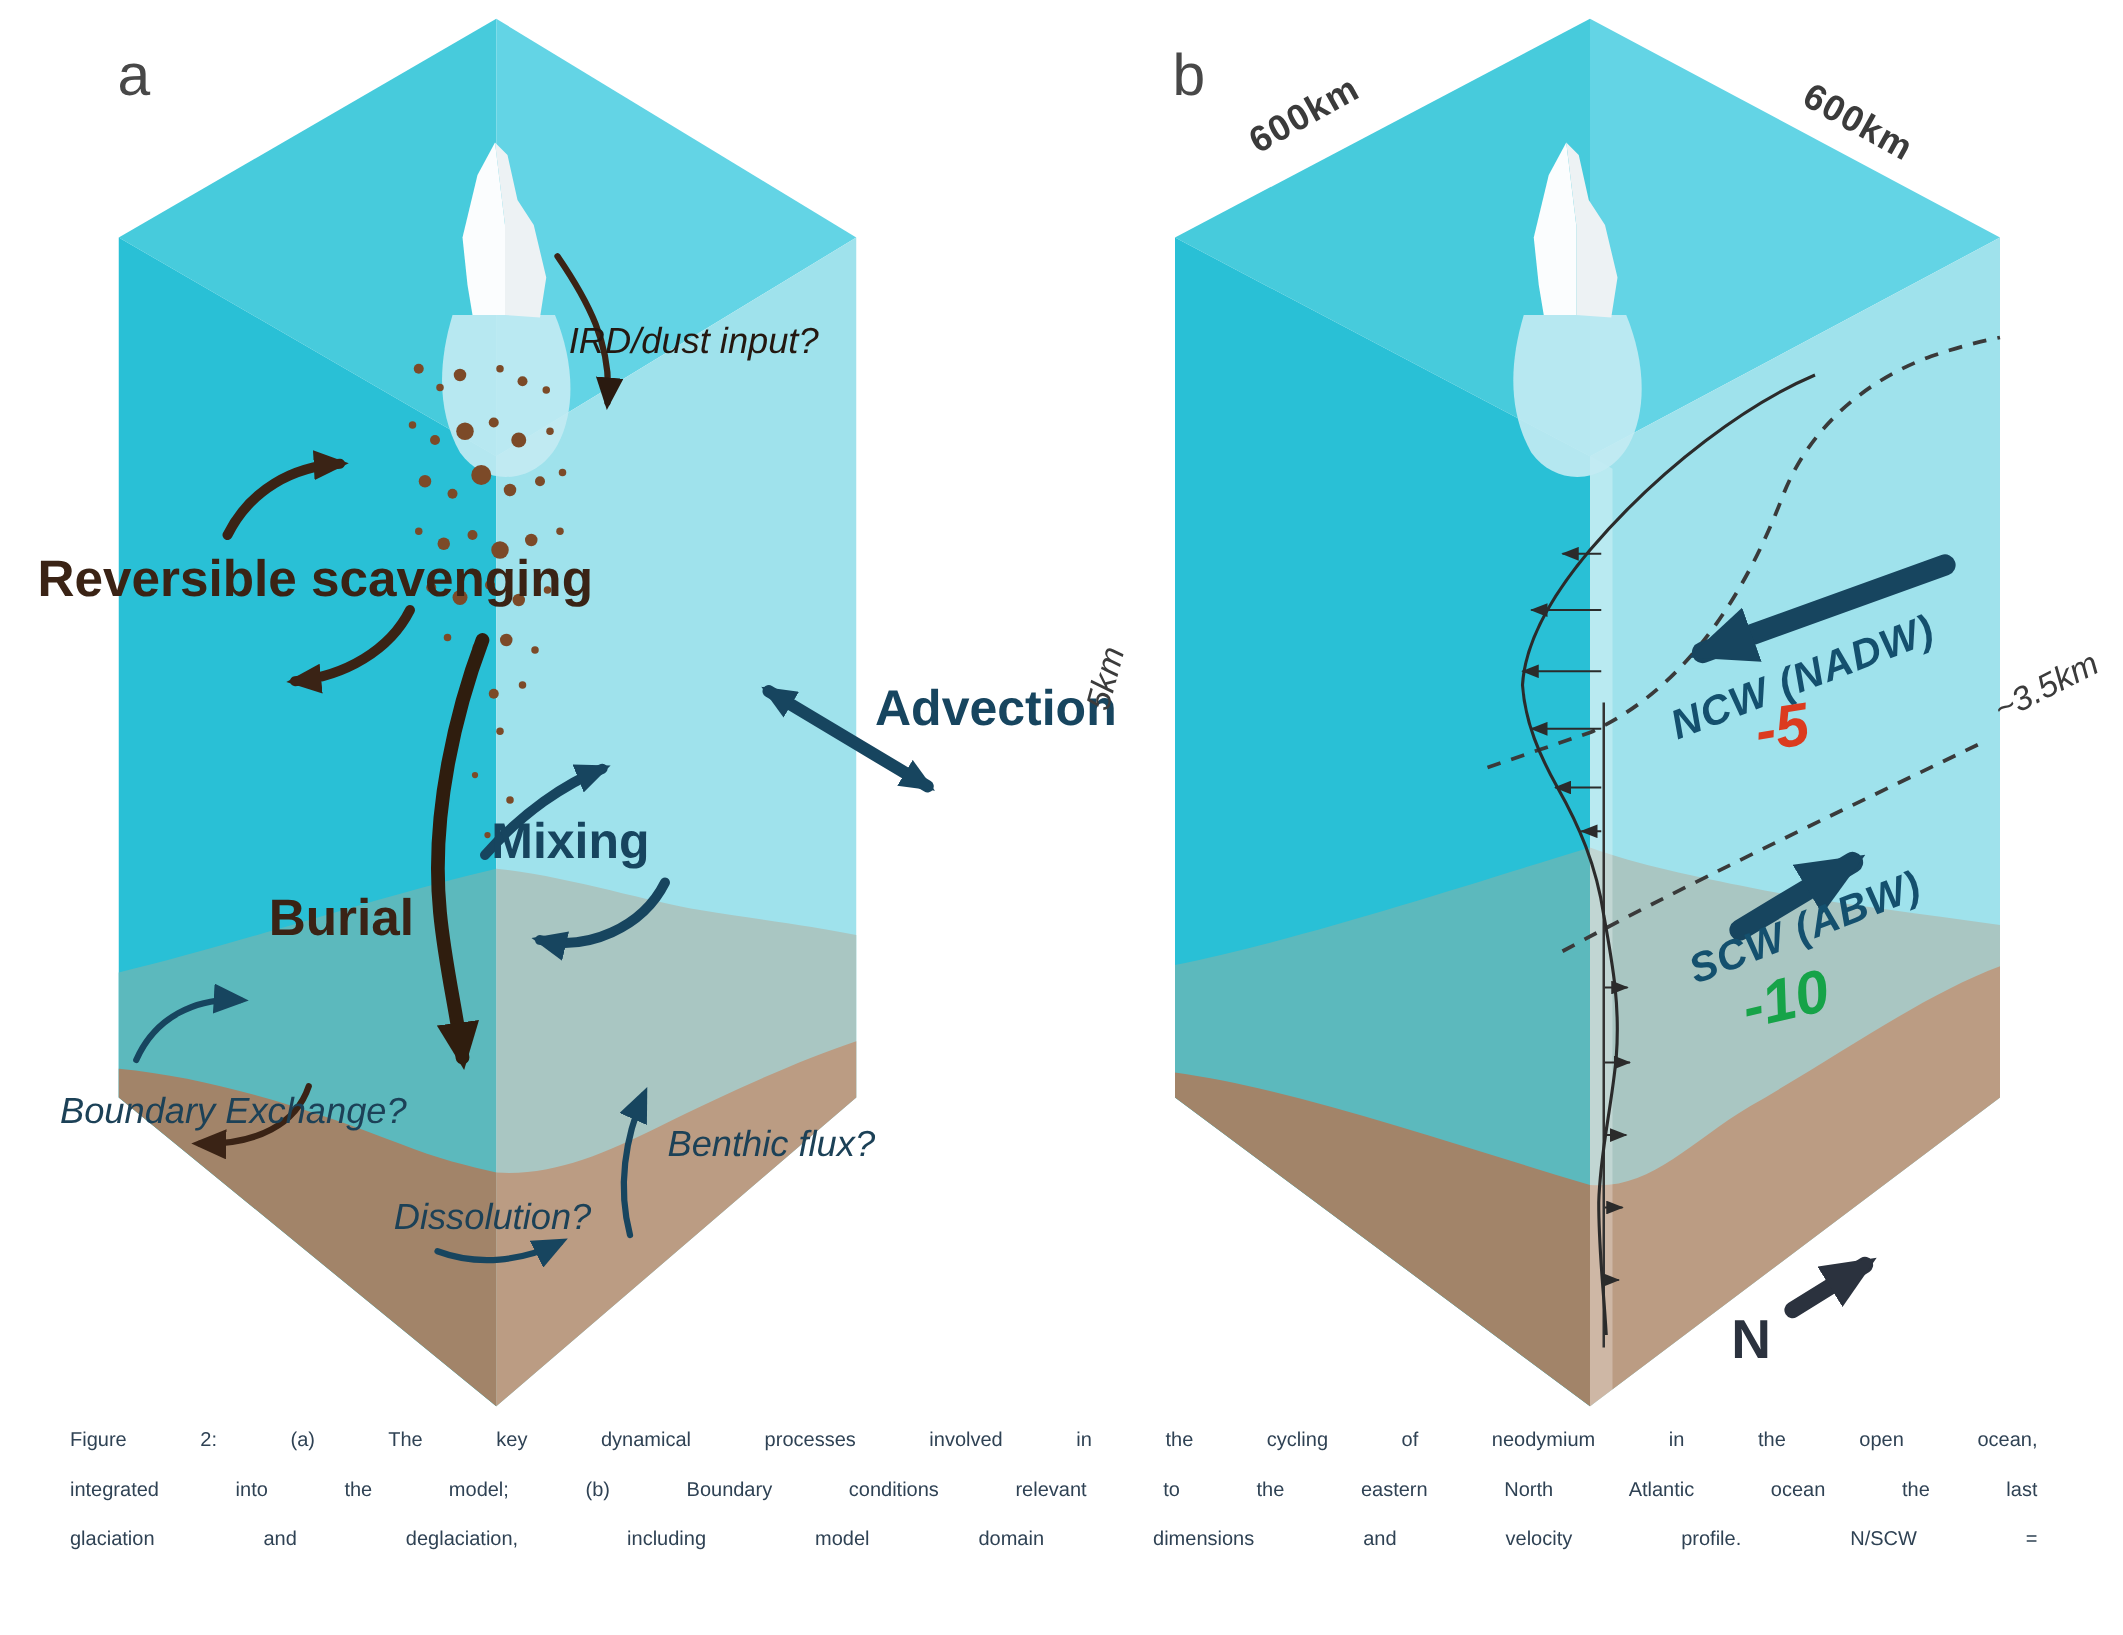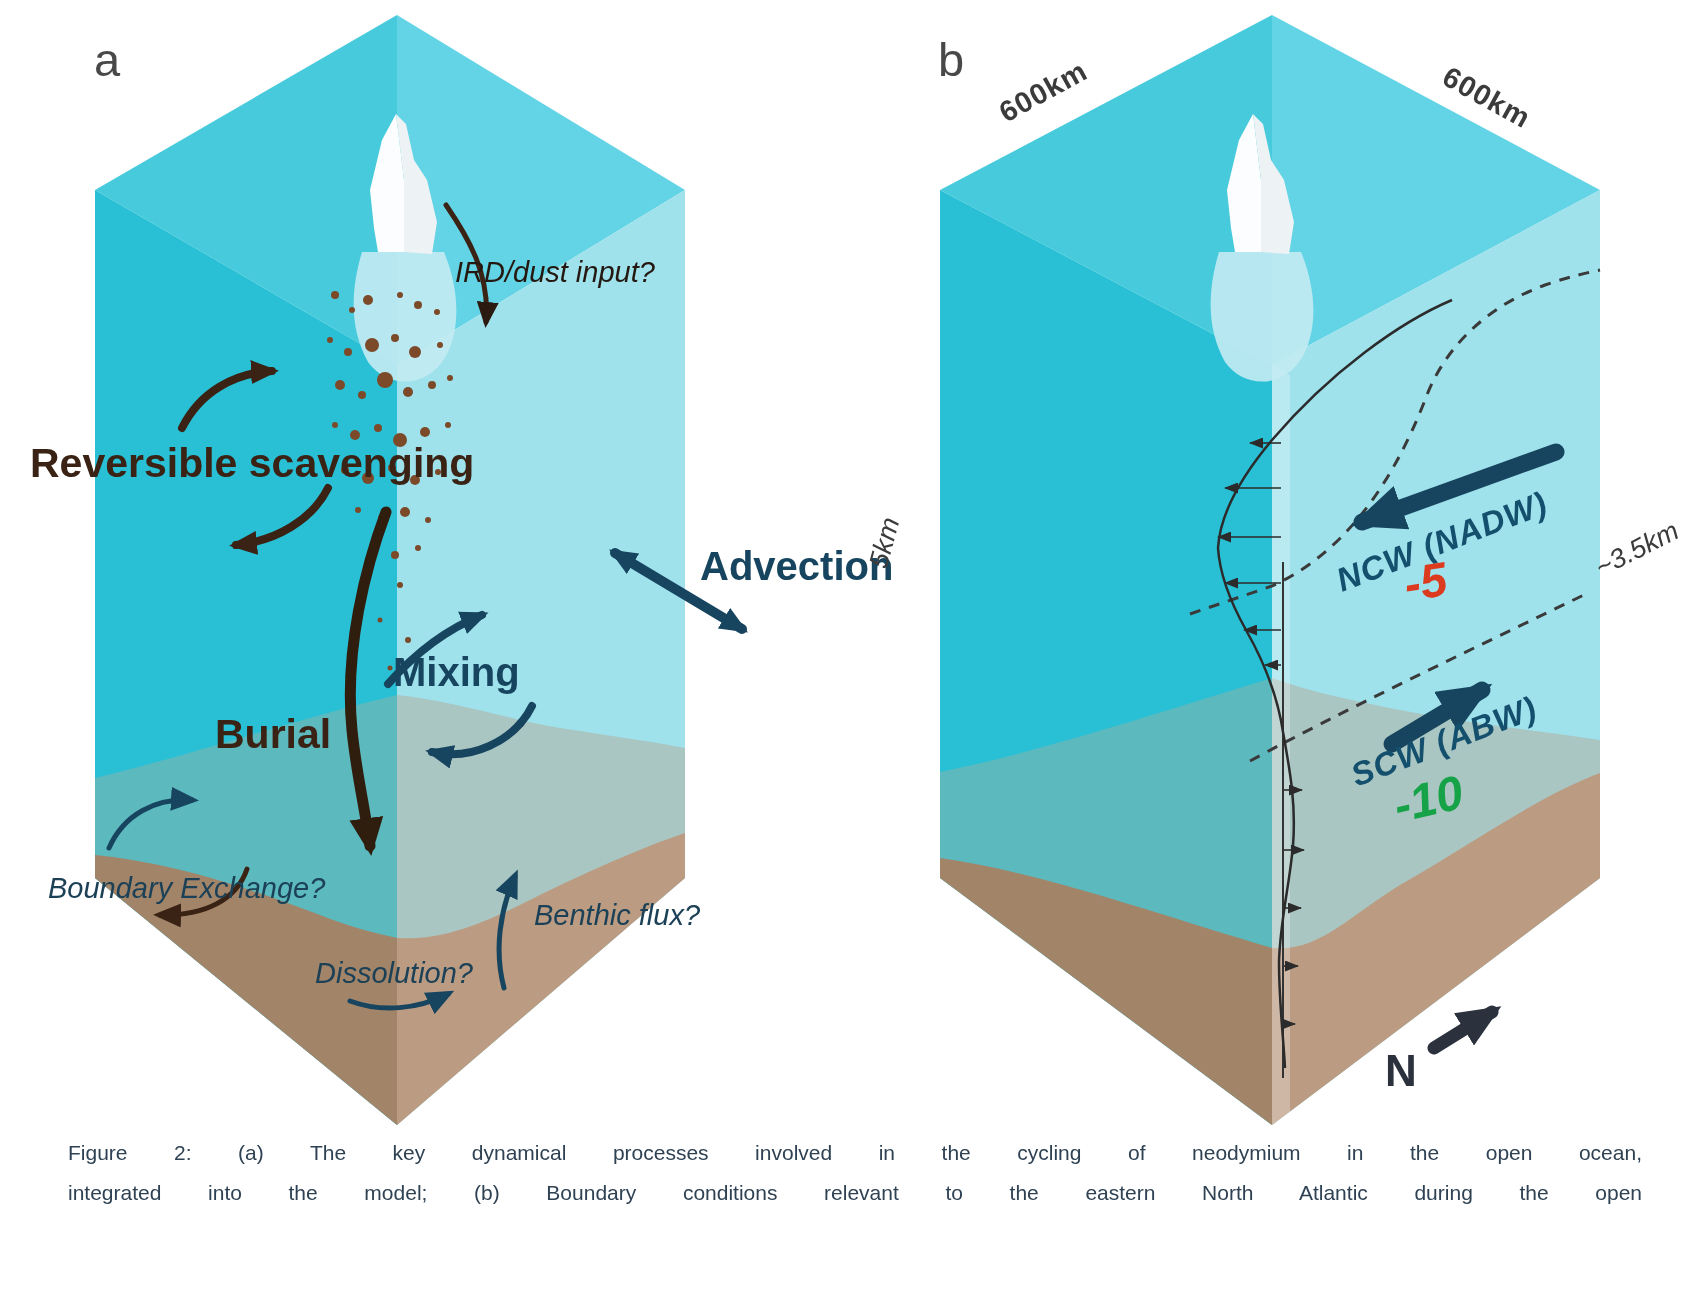--- a/index.html
+++ b/index.html
@@ -24,21 +24,21 @@
   .lbl-north{font-weight:700;font-size:44px;fill:var(--c-compass);}
   .f-navy{fill:var(--c-navy);} .f-brown{fill:var(--c-brown);}
   .f-darkbrown{fill:#2f1d0e;} .f-compass{fill:var(--c-compass);} .f-thin{fill:#2b2b2b;}
   .face-topL{fill:var(--c-water_top_left,#47cbdc);} .face-topR{fill:var(--c-water_top_right,#63d4e5);}
   .face-L{fill:var(--c-face_left,#29c0d6);} .face-R{fill:var(--c-face_right,#9fe2ec);}
   .deep-L{fill:var(--c-deep_left,#5cb9bd);} .deep-R{fill:var(--c-deep_right,#a9c6c2);}
   .sed-L{fill:var(--c-sediment_left,#a28469);} .sed-R{fill:var(--c-sediment_right,#bb9c83);}
   .arrow-navy{stroke:var(--c-navy);fill:none;stroke-linecap:round;}
   .arrow-brown{stroke:var(--c-brown);fill:none;stroke-linecap:round;}
   .dashline{stroke:#3a3a3a;stroke-width:3;fill:none;stroke-dasharray:11 9;}
-  .caption{position:absolute;left:68px;top:1133px;width:1574px;font-size:21px;
+  .caption{position:absolute;left:56px;top:1133px;width:1574px;font-size:16px;
            line-height:39.5px;color:var(--c-caption);}
   .cap-line{height:39.5px;overflow:hidden;}
   .cap-line.just{text-align:justify;}
   .cap-line.just::after{content:"";display:inline-block;width:100%;height:0;}
 </style>
 </head>
 <body>
 
 <div id="page">
 <svg width="1698" height="1308" viewBox="0 0 1698 1308">
@@ -199,15 +199,16 @@
     <text transform="translate(893,545) rotate(-75)" text-anchor="middle" class="lbl-dim-it">5km</text>
     <text transform="translate(1641,557) rotate(-27)" text-anchor="middle" class="lbl-dim-it" font-size="26" fill="#333">~3.5km</text>
 
     <line x1="1434" y1="1048" x2="1492" y2="1012" stroke="#2b323e" stroke-width="13" stroke-linecap="round" marker-end="url(#ahNBig)"></line>
     <text x="1385" y="1086" class="lbl-north">N</text>
   </g>
 </svg>
 
 <div class="caption">
   <div class="cap-line just">Figure 2: (a) The key dynamical processes involved in the cycling of neodymium in the open ocean,</div>
-  <div class="cap-line just">integrated into the model; (b) Boundary conditions relevant to the eastern North Atlantic during the open</div>
+  <div class="cap-line just">integrated into the model; (b) Boundary conditions relevant to the eastern North Atlantic ocean the last</div>
+  <div class="cap-line just">glaciation and deglaciation, including model domain dimensions and velocity profile. N/SCW =</div>
 </div>
 </div>
 
 </body></html>

